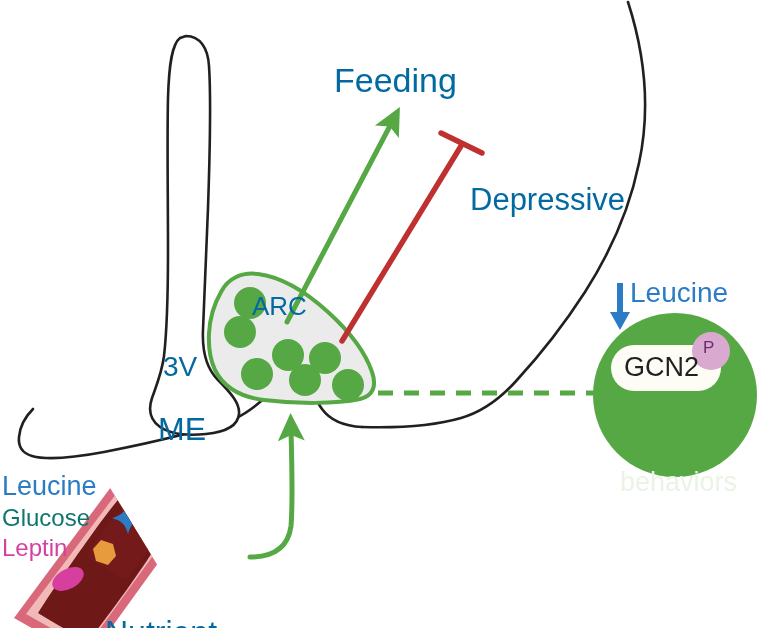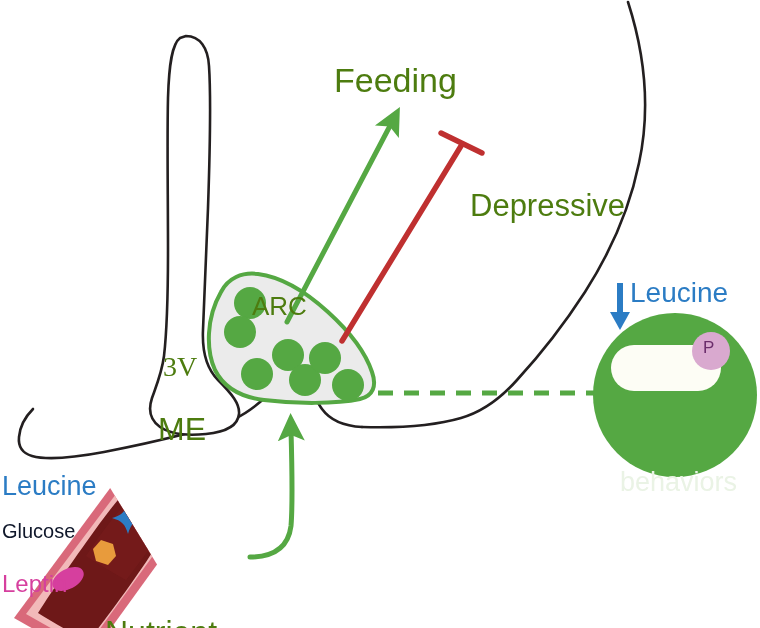--- a/index.html
+++ b/index.html
@@ -23,68 +23,66 @@
     position: absolute;
     top: 0;
     left: 0;
     width: 760px;
     height: 628px;
   }
   .lbl {
     position: absolute;
     white-space: pre;
     line-height: 1.08;
-    color: #4d7c0f;
+    color: #0369a1;
   }
   .lbl-feeding {
     left: 334px;
     top: 62px;
     font-size: 34px;
   }
   .lbl-depressive {
     left: 470px;
-    top: 120px;
+    top: 114px;
     font-size: 31px;
     line-height: 1.12;
     text-align: left;
   }
   .lbl-arc {
     left: 252px;
     top: 292px;
     font-size: 26px;
   }
   .lbl-3v {
     left: 163px;
     top: 352px;
     font-size: 28px;
-    font-family: Liberation Serif, serif;
   }
   .lbl-me {
     left: 158px;
     top: 412px;
     font-size: 32px;
   }
   .lbl-leucine-vessel {
     left: 2px;
     top: 472px;
     font-size: 27px;
     color: #2b7cc4;
   }
   .lbl-glucose {
     left: 2px;
-    top: 521px;
-    font-size: 20px;
-    color: #0f172a;
+    top: 505px;
+    font-size: 24px;
+    color: #0f766e;
   }
   .lbl-leptin {
     left: 2px;
     top: 535px;
     font-size: 24px;
     color: #d63f9e;
-    margin-top: 36px;
   }
   .lbl-nutrient {
     left: 105px;
     top: 541px;
     font-size: 32px;
     line-height: 1.14;
   }
   .lbl-leucine-down {
     left: 630px;
     top: 278px;
@@ -262,20 +260,21 @@
   <div class="lbl lbl-glucose">Glucose</div>
   <div class="lbl lbl-leptin">Leptin</div>
 
   <div class="lbl lbl-nutrient">
     <div>Nutrient</div>
     
   </div>
 
   <div class="lbl lbl-leucine-down">Leucine</div>
 
+  <div class="lbl lbl-gcn2">GCN2</div>
 
   <div class="lbl lbl-p">P</div>
 
   <div class="lbl lbl-agrp">
     <div>behaviors</div>
   </div>
 
 </div>
 
 </body></html>

